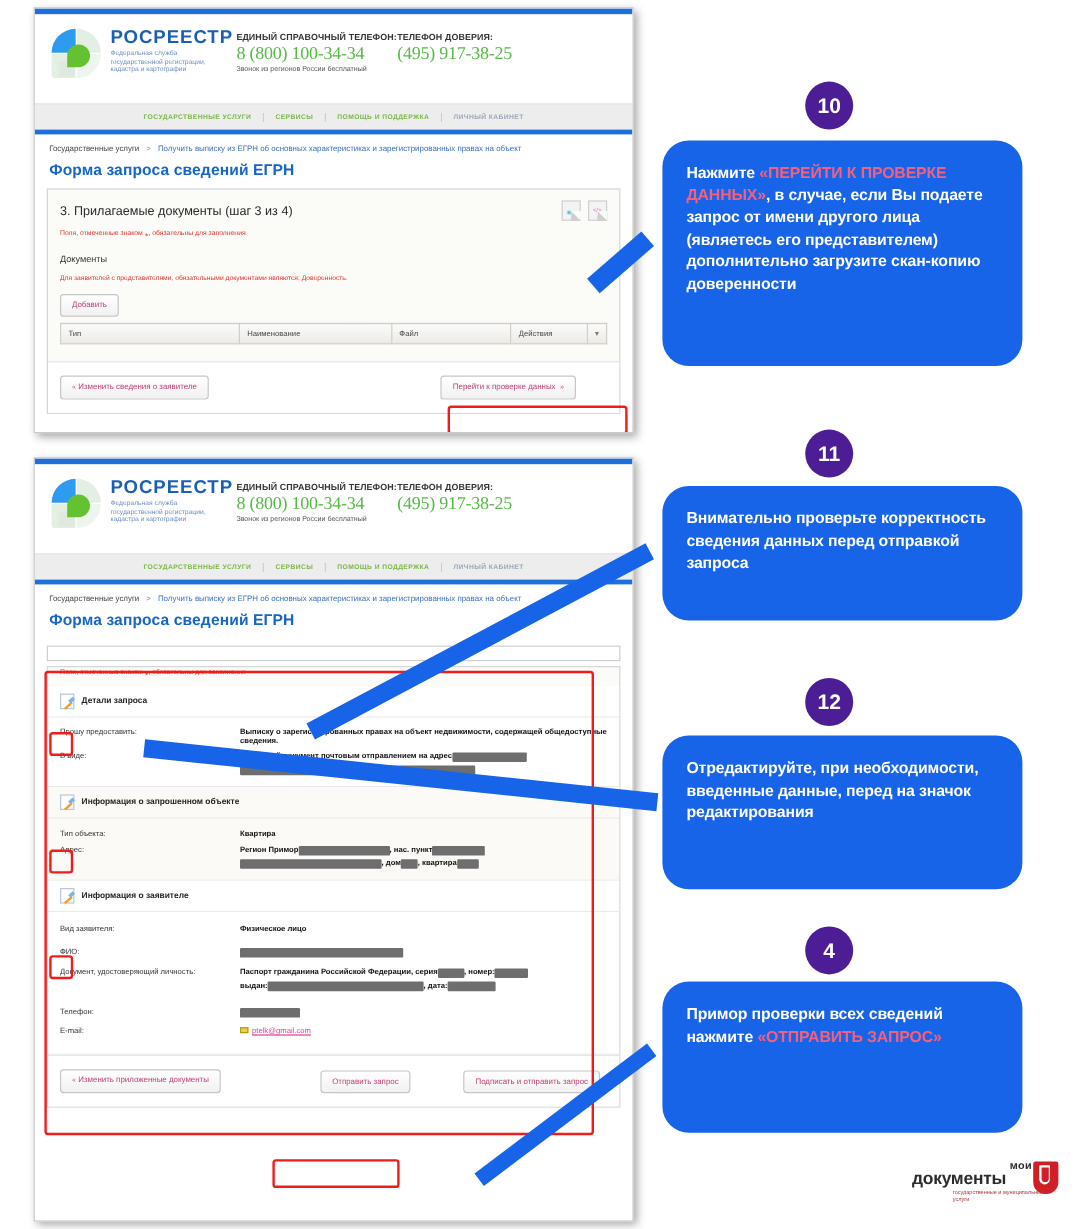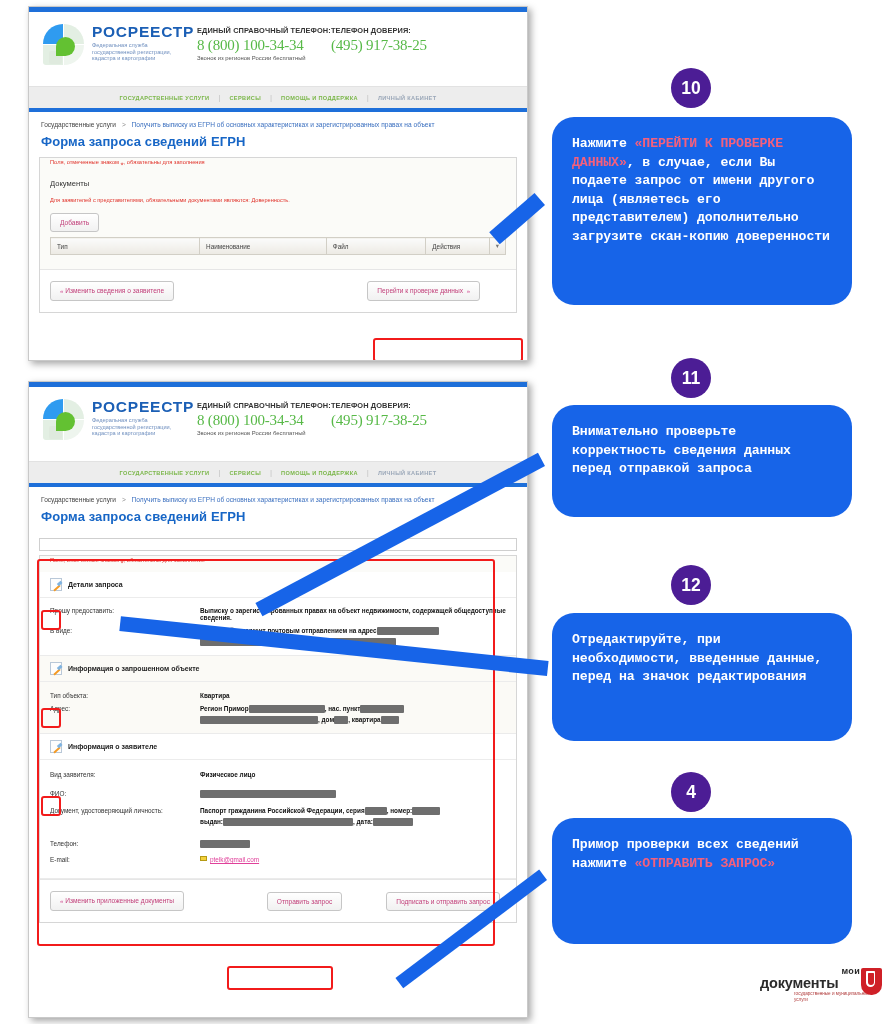--- a/index.html
+++ b/index.html
@@ -96,21 +96,21 @@
   .redact { display:inline-block; background:#6e6e6e; height:8px; border-radius:1px; vertical-align:middle; }
   .band { background:#ffffff; }
   .band.alt { background:#fbfaf6; }
   .sect-block { border-bottom:1px solid #ebebeb; padding-bottom:6px; }
   .mail { color:#e0409a; font-size:6.4px; text-decoration:underline; }
   .mail-ico { display:inline-block; width:7px; height:5px; background:#f4d13c; border:1px solid #b59a15; margin-right:3px; vertical-align:middle;}
   .searchbox { margin:6px 10px 4px 10px; height:13px; border:1px solid #cfcfcf; background:#fff; }
 
   
   .callout { position:absolute; background:#1764e8; border-radius:22px; color:#fff; }
-  .callout .txt { padding:18px 20px; font-size:13.2px; font-weight:bold; line-height:18.5px; letter-spacing:-.1px;font-family:Liberation Mono, monospace;}
+  .callout .txt { padding:18px 20px; font-size:13.2px; font-weight:bold; line-height:18.5px; letter-spacing:-.1px;}
   .callout .hl { color:#f4607d; }
   .badge {
     position:absolute; width:40px; height:40px; border-radius:50%; background:#4c1d95; color:#fff;
     font-size:17.5px; font-weight:bold; display:flex; align-items:center; justify-content:center; z-index:4;
   }
   .arrow { position:absolute; background:#1764e8; transform-origin:0 0; z-index:1;}
 
   
   .mfc { position:absolute; right:14px; bottom:18px; width:122px; height:40px; }
   .mfc .moi { position:absolute; right:22px; top:0px; font-size:9px; font-weight:bold; color:#2b2b2b; letter-spacing:.3px;}
@@ -164,20 +164,29 @@
   <div class="bluebar"></div>
 
   <div class="crumbs">
     <span class="c0">Государственные услуги</span>
     <span class="arr">&gt;</span>
     <span>Получить выписку из ЕГРН об основных характеристиках и зарегистрированных правах на объект</span>
   </div>
   <div class="form-title">Форма запроса сведений ЕГРН</div>
 
   <div class="panel">
+    <div class="panel-head">
+      <h3>3. Прилагаемые документы (шаг 3 из 4)</h3>
+      <span class="doc-ico">
+          <b>◉</b>
+        </span>
+      <span class="doc-ico pink">
+          <b>&lt;/&gt;</b>
+        </span>
+    </div>
     <div class="req-note">Поля, отмеченные знаком ⁎, обязательны для заполнения</div>
 
     <div class="sect-label">Документы</div>
     <div class="hint-red">Для заявителей с представителями, обязательными документами являются: Доверенность.</div>
 
     <div class="add-row">
       <span class="btn">Добавить</span>
     </div>
 
     <table class="docs">

